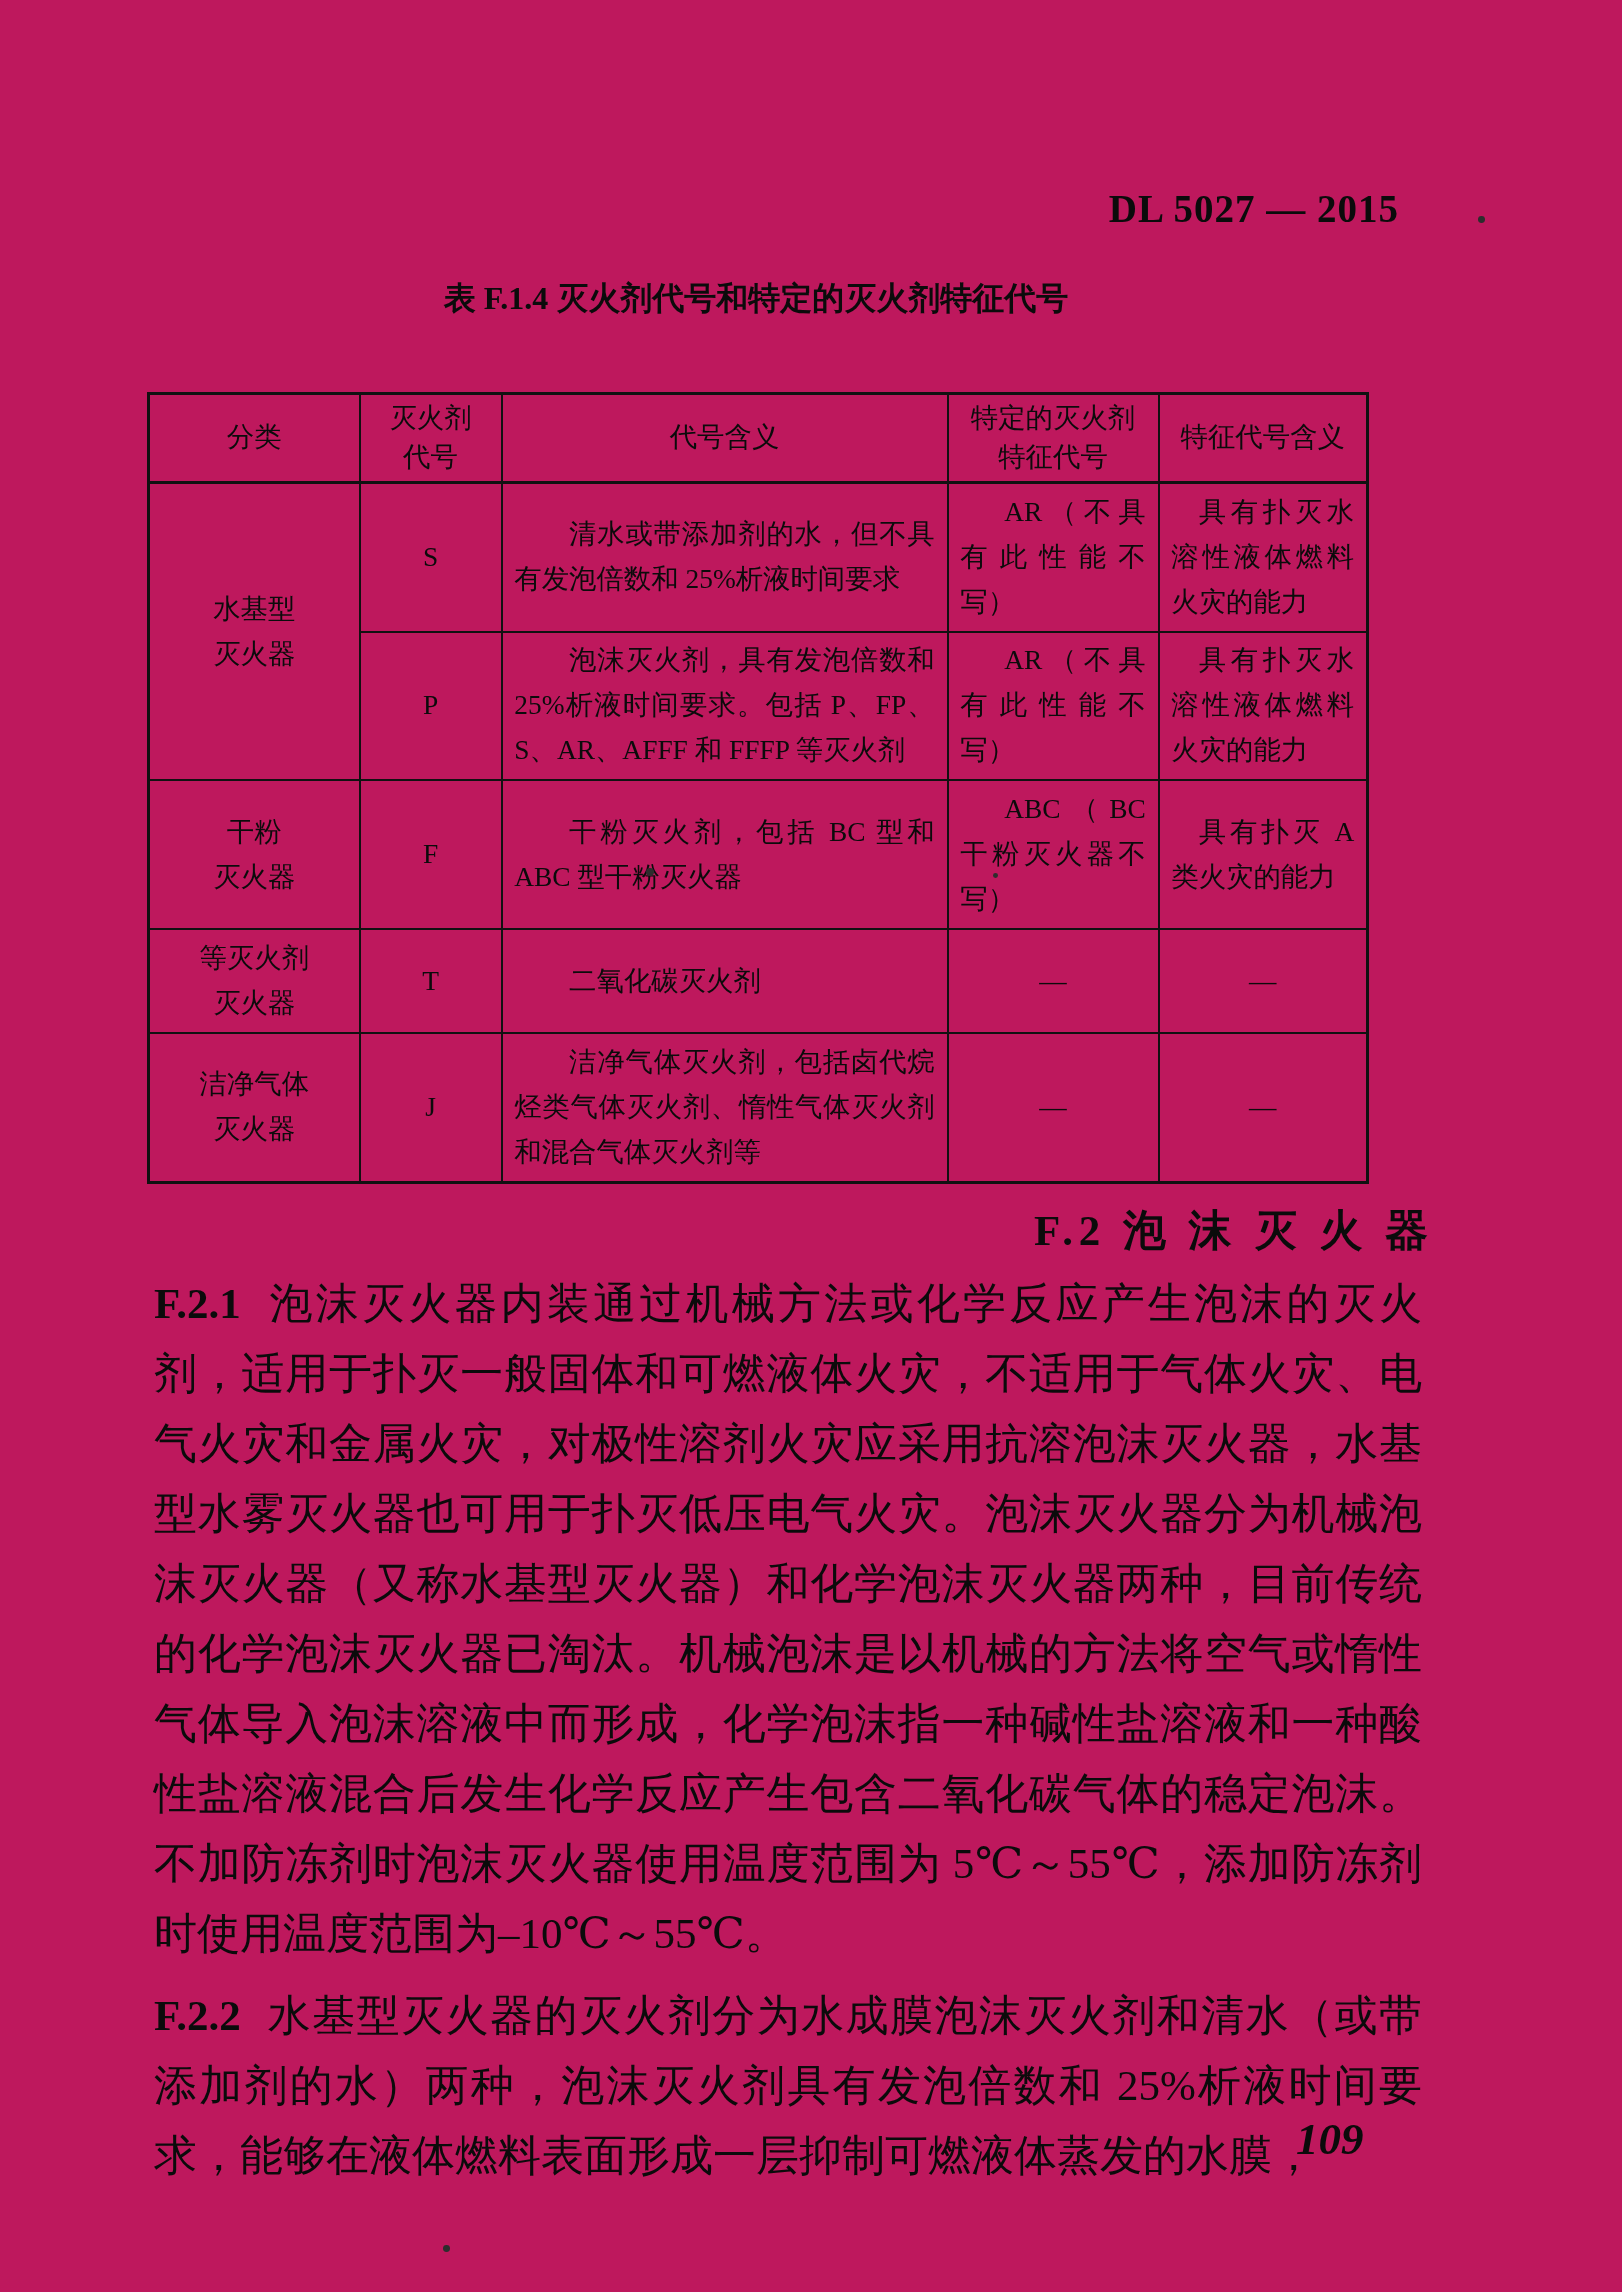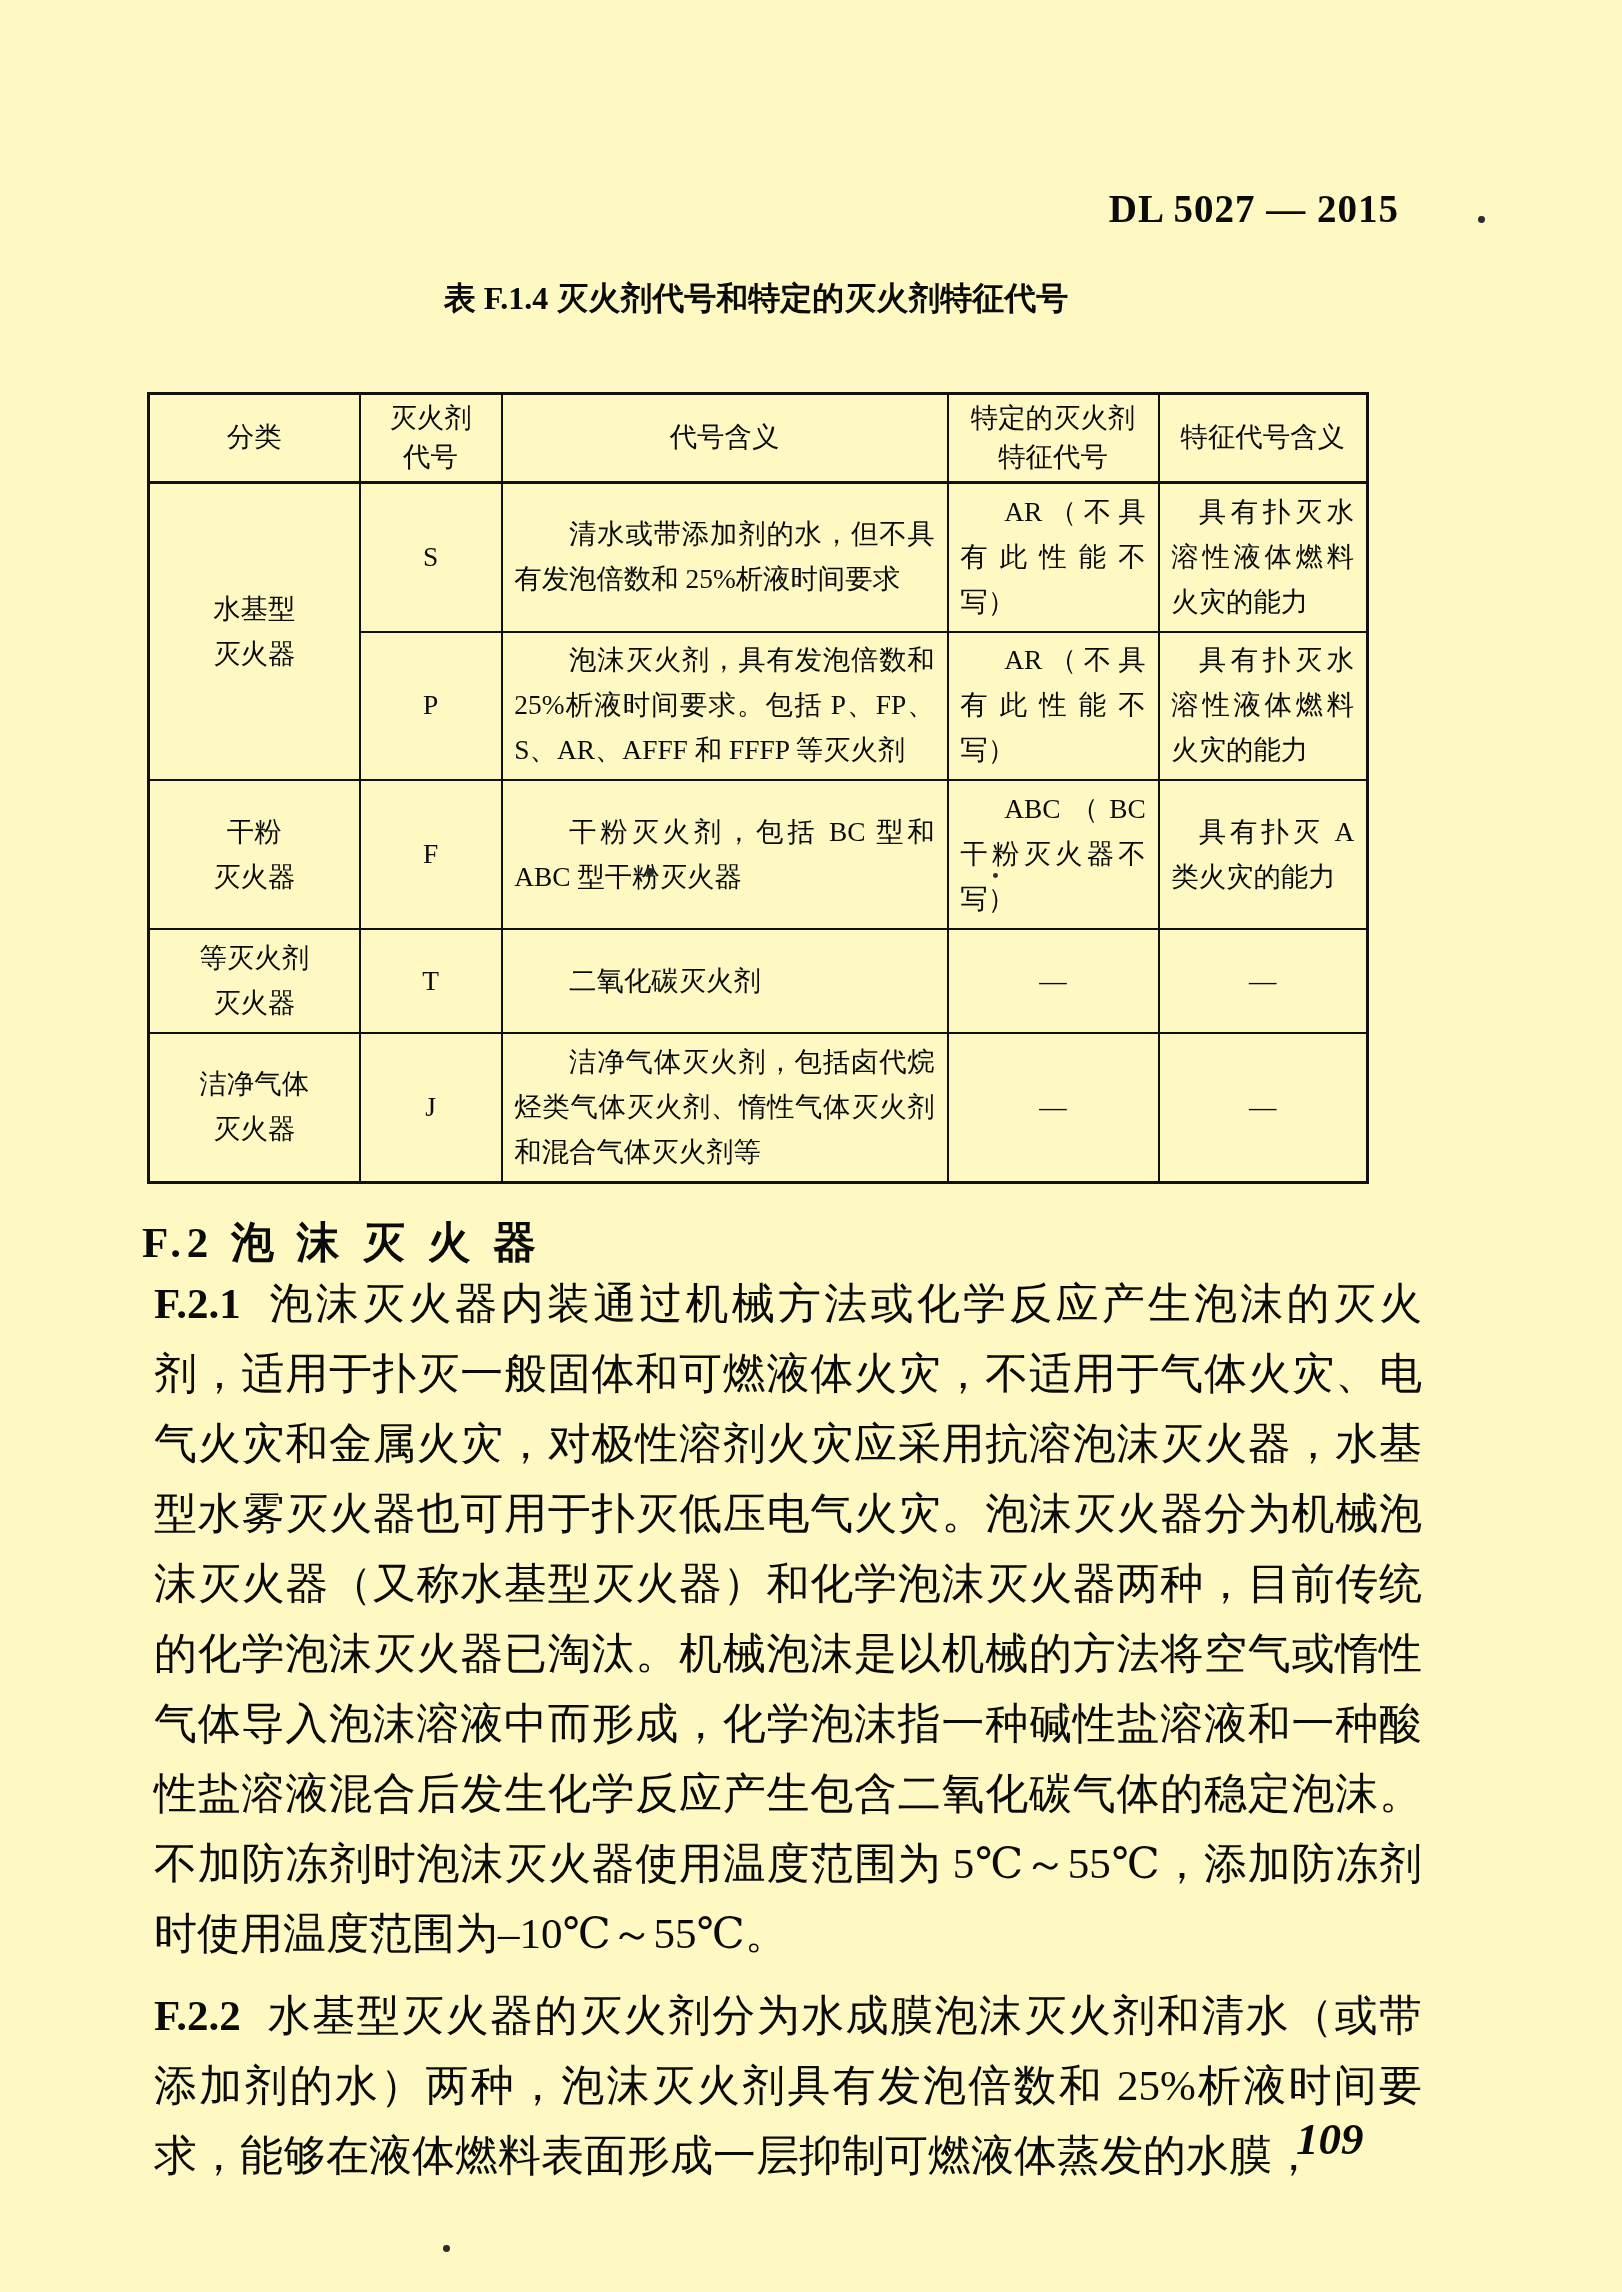--- a/index.html
+++ b/index.html
@@ -1,20 +1,20 @@
 <!DOCTYPE html>
 <html><head>
 <meta charset="utf-8">
 <style>
   html,body { margin:0; padding:0; background:#e8e8e8; }
   .page {
     position:relative;
     width:1622px; height:2293px;
     margin:0 auto;
-    background:#fef9c3;
+    background:#be185d;
     color:#0b0b0b;
     font-family:"Liberation Serif","DejaVu Serif",serif;
     overflow:hidden;
   }
   .doc-code {
     position:absolute; top:186px; right:223px;
     font-size:39px; font-weight:bold; letter-spacing:1px;
   }
   .table-title {
     position:absolute; left:147px; top:277px; width:1218px;
@@ -33,21 +33,21 @@
     line-height:45px;
   }
   table.tbl { border:3.9px solid #111; }
   tr.hdr td { border-bottom-width:3.9px; text-align:center; white-space:pre-line; line-height:39px; padding:3.9px 5.9px; }
   td.c-center { text-align:center; white-space:pre-line; padding:3.9px 5.9px; line-height:43px; }
   td.c-just  { text-align:justify; text-indent:2em; }
   td.c-feat  { text-align:justify; text-indent:1.6em; padding:5.9px 9.8px; }
   td.c-fmean { text-align:justify; text-indent:1em; padding:5.9px 9.8px; }
   .section-heading {
     position:absolute; left:142px; top:1202px; width:1292px;
-    text-align:left; font-size:43px; font-weight:bold; letter-spacing:5.9px;margin-top:12px;
+    text-align:right; font-size:43px; font-weight:bold; letter-spacing:5.9px;
   }
   .clauses {
     position:absolute; left:142px; top:1257px; width:1292px;
     font-size:43px; line-height:70px; text-align:justify;
   }
   .clause { margin:12px; }
   .clause-label { font-weight:bold; padding-right:25.5px; }
   .page-num {
     position:absolute; left:1296px; top:2113px;
     font-size:45px; font-style:italic; font-weight:bold;

